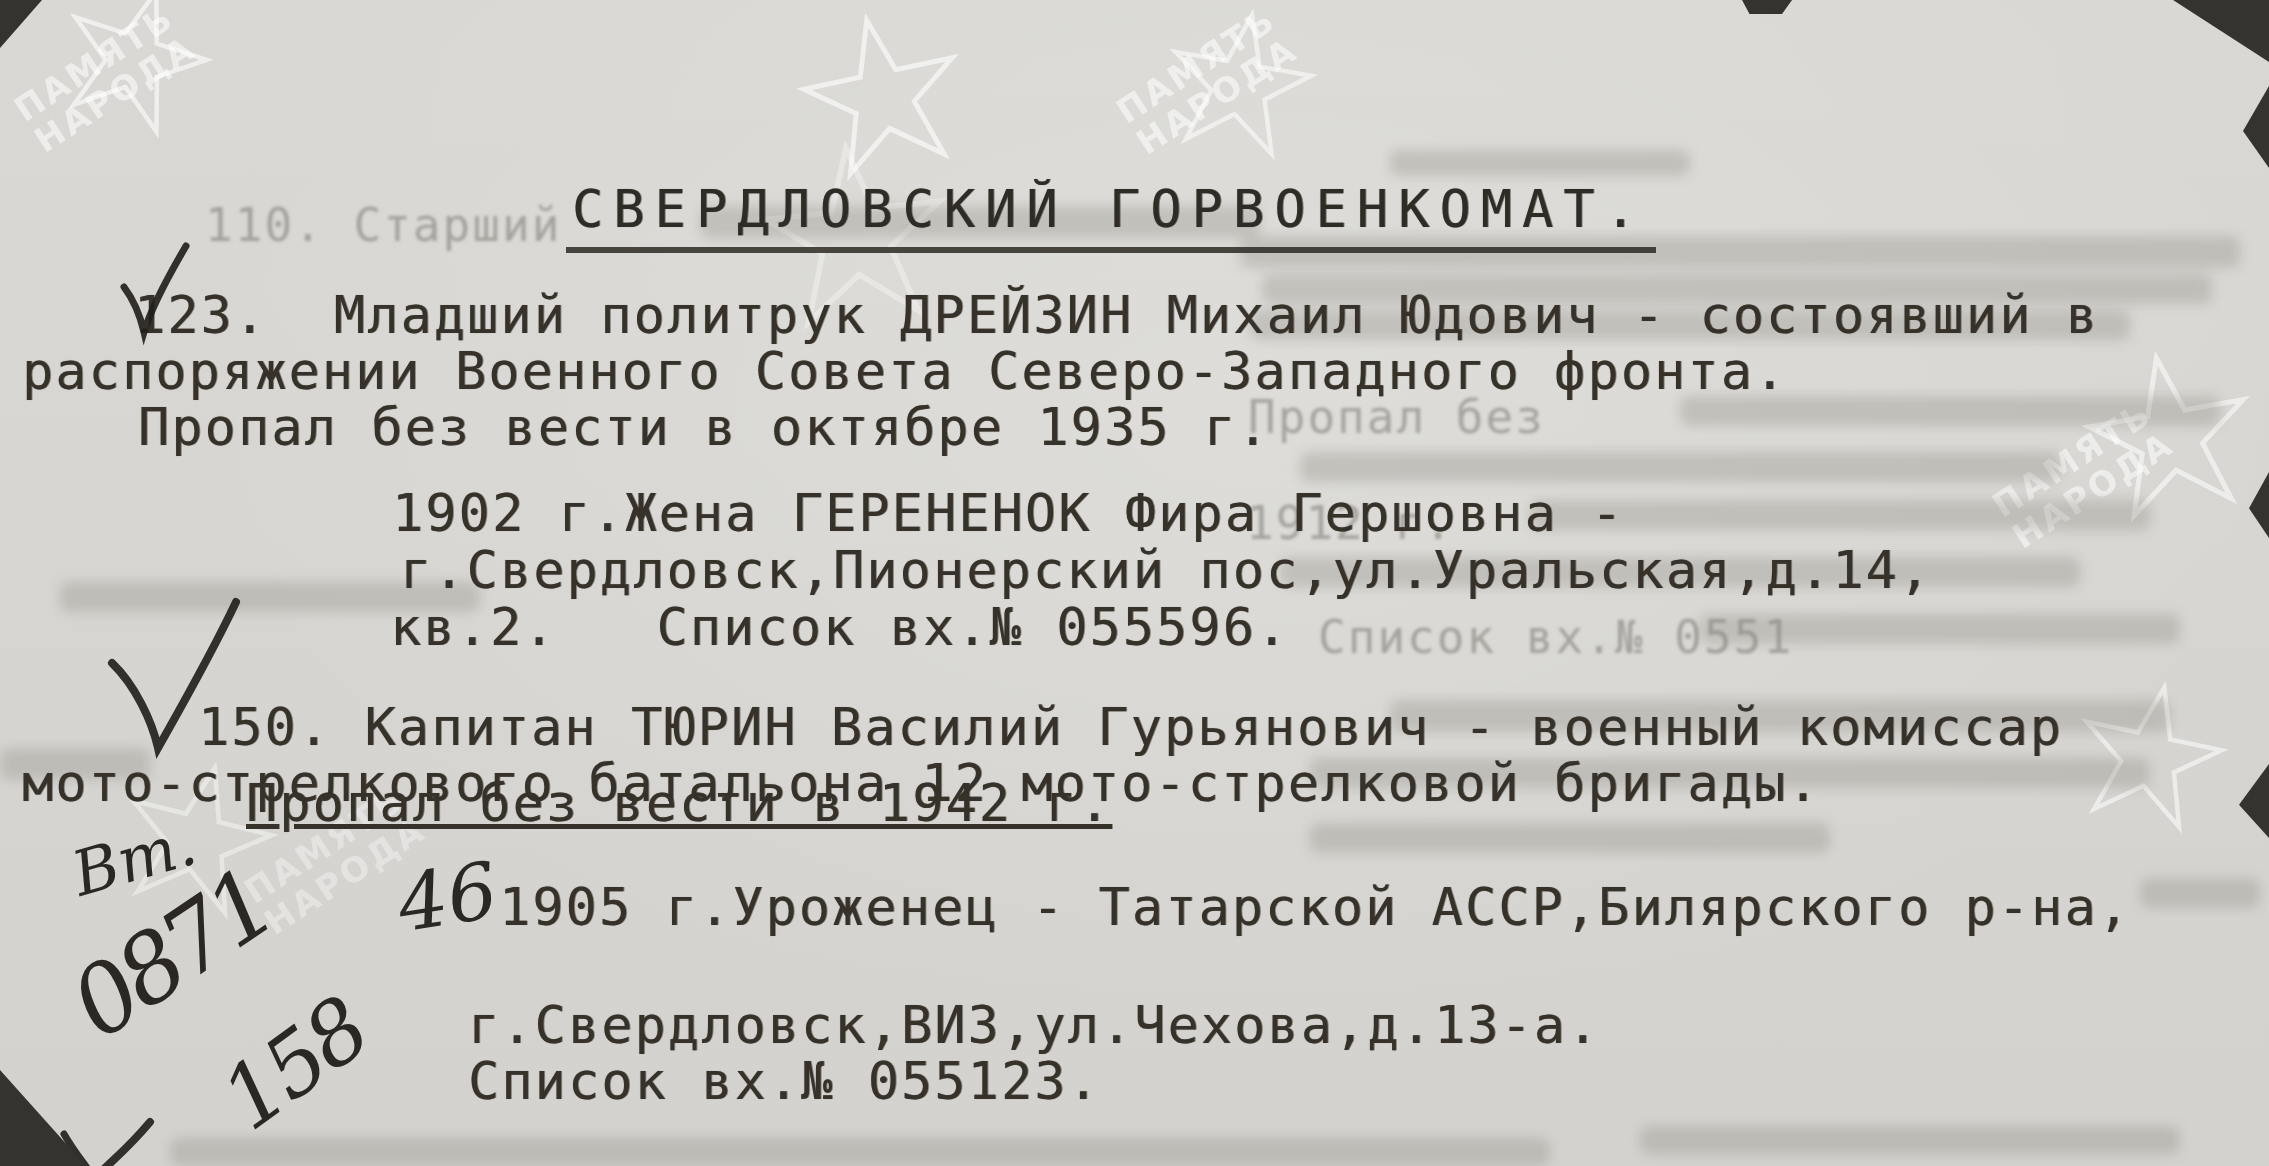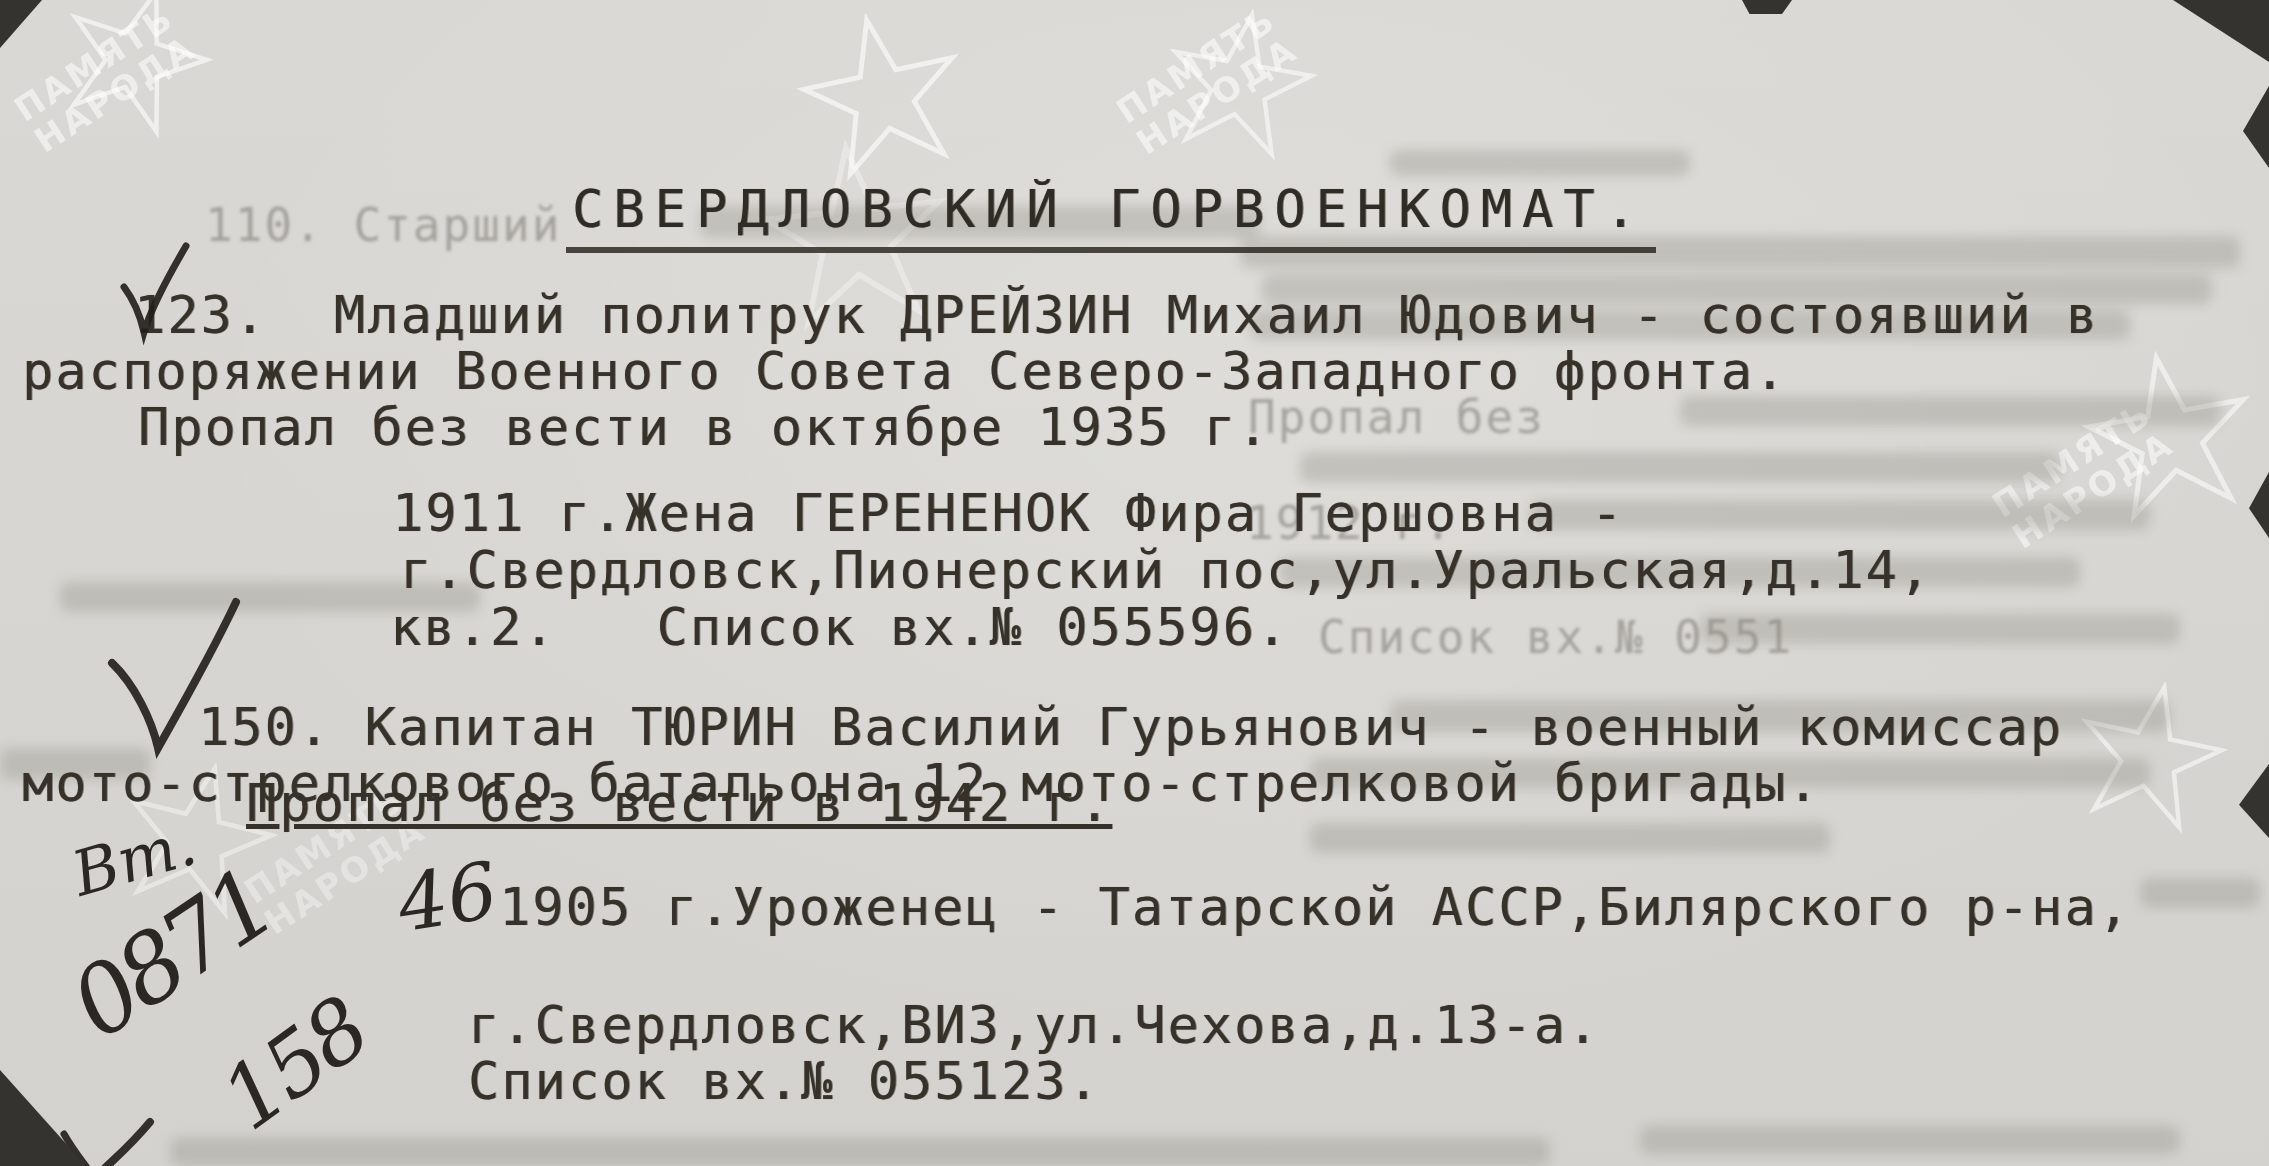--- a/index.html
+++ b/index.html
@@ -130,21 +130,21 @@
   <div class="gbar" style="left:2140px;top:878px;width:120px;height:30px;"></div>
   <div class="gbar" style="left:170px;top:1138px;width:1380px;height:28px;"></div>
   <div class="gbar" style="left:1640px;top:1126px;width:540px;height:28px;"></div>
 
   <div class="typed title" style="left:566px;top:182px;">СВЕРДЛОВСКИЙ ГОРВОЕНКОМАТ.</div>
 
   <div class="typed" style="left:134px;top:288px;">123.  Младший политрук ДРЕЙЗИН Михаил Юдович - состоявший в</div>
   <div class="typed" style="left:22px;top:344px;">распоряжении Военного Совета Северо-Западного фронта.</div>
   <div class="typed" style="left:138px;top:400px;">Пропал без вести в октябре 1935 г.</div>
 
-  <div class="typed" style="left:392px;top:486px;">1911 г.Жена ГЕРЕНЕНОК Фира Гершовна -</div>
+  <div class="typed" style="left:392px;top:486px;">1902 г.Жена ГЕРЕНЕНОК Фира Гершовна -</div>
   <div class="typed" style="left:388px;top:543px;margin-left:12px;">г.Свердловск,Пионерский пос,ул.Уральская,д.14,</div>
   <div class="typed" style="left:390px;top:600px;text-align:center;">кв.2.   Список вх.№ 055596.</div>
 
   <div class="typed" style="left:198px;top:700px;">150. Капитан ТЮРИН Василий Гурьянович - военный комиссар</div>
   <div class="typed" style="left:22px;top:756px;">мото-стрелкового батальона 12 мото-стрелковой бригады.</div>
   <div class="typed" style="left:246px;top:776px;text-decoration:underline;">Пропал без вести в 1942 г.</div>
 
   <div class="typed" style="left:468px;top:880px;margin-left:31px;">1905 г.Уроженец - Татарской АССР,Билярского р-на,</div>
   <div class="typed" style="left:468px;top:998px;">г.Свердловск,ВИЗ,ул.Чехова,д.13-а.</div>
   <div class="typed" style="left:468px;top:1054px;">Список вх.№ 055123.</div>

